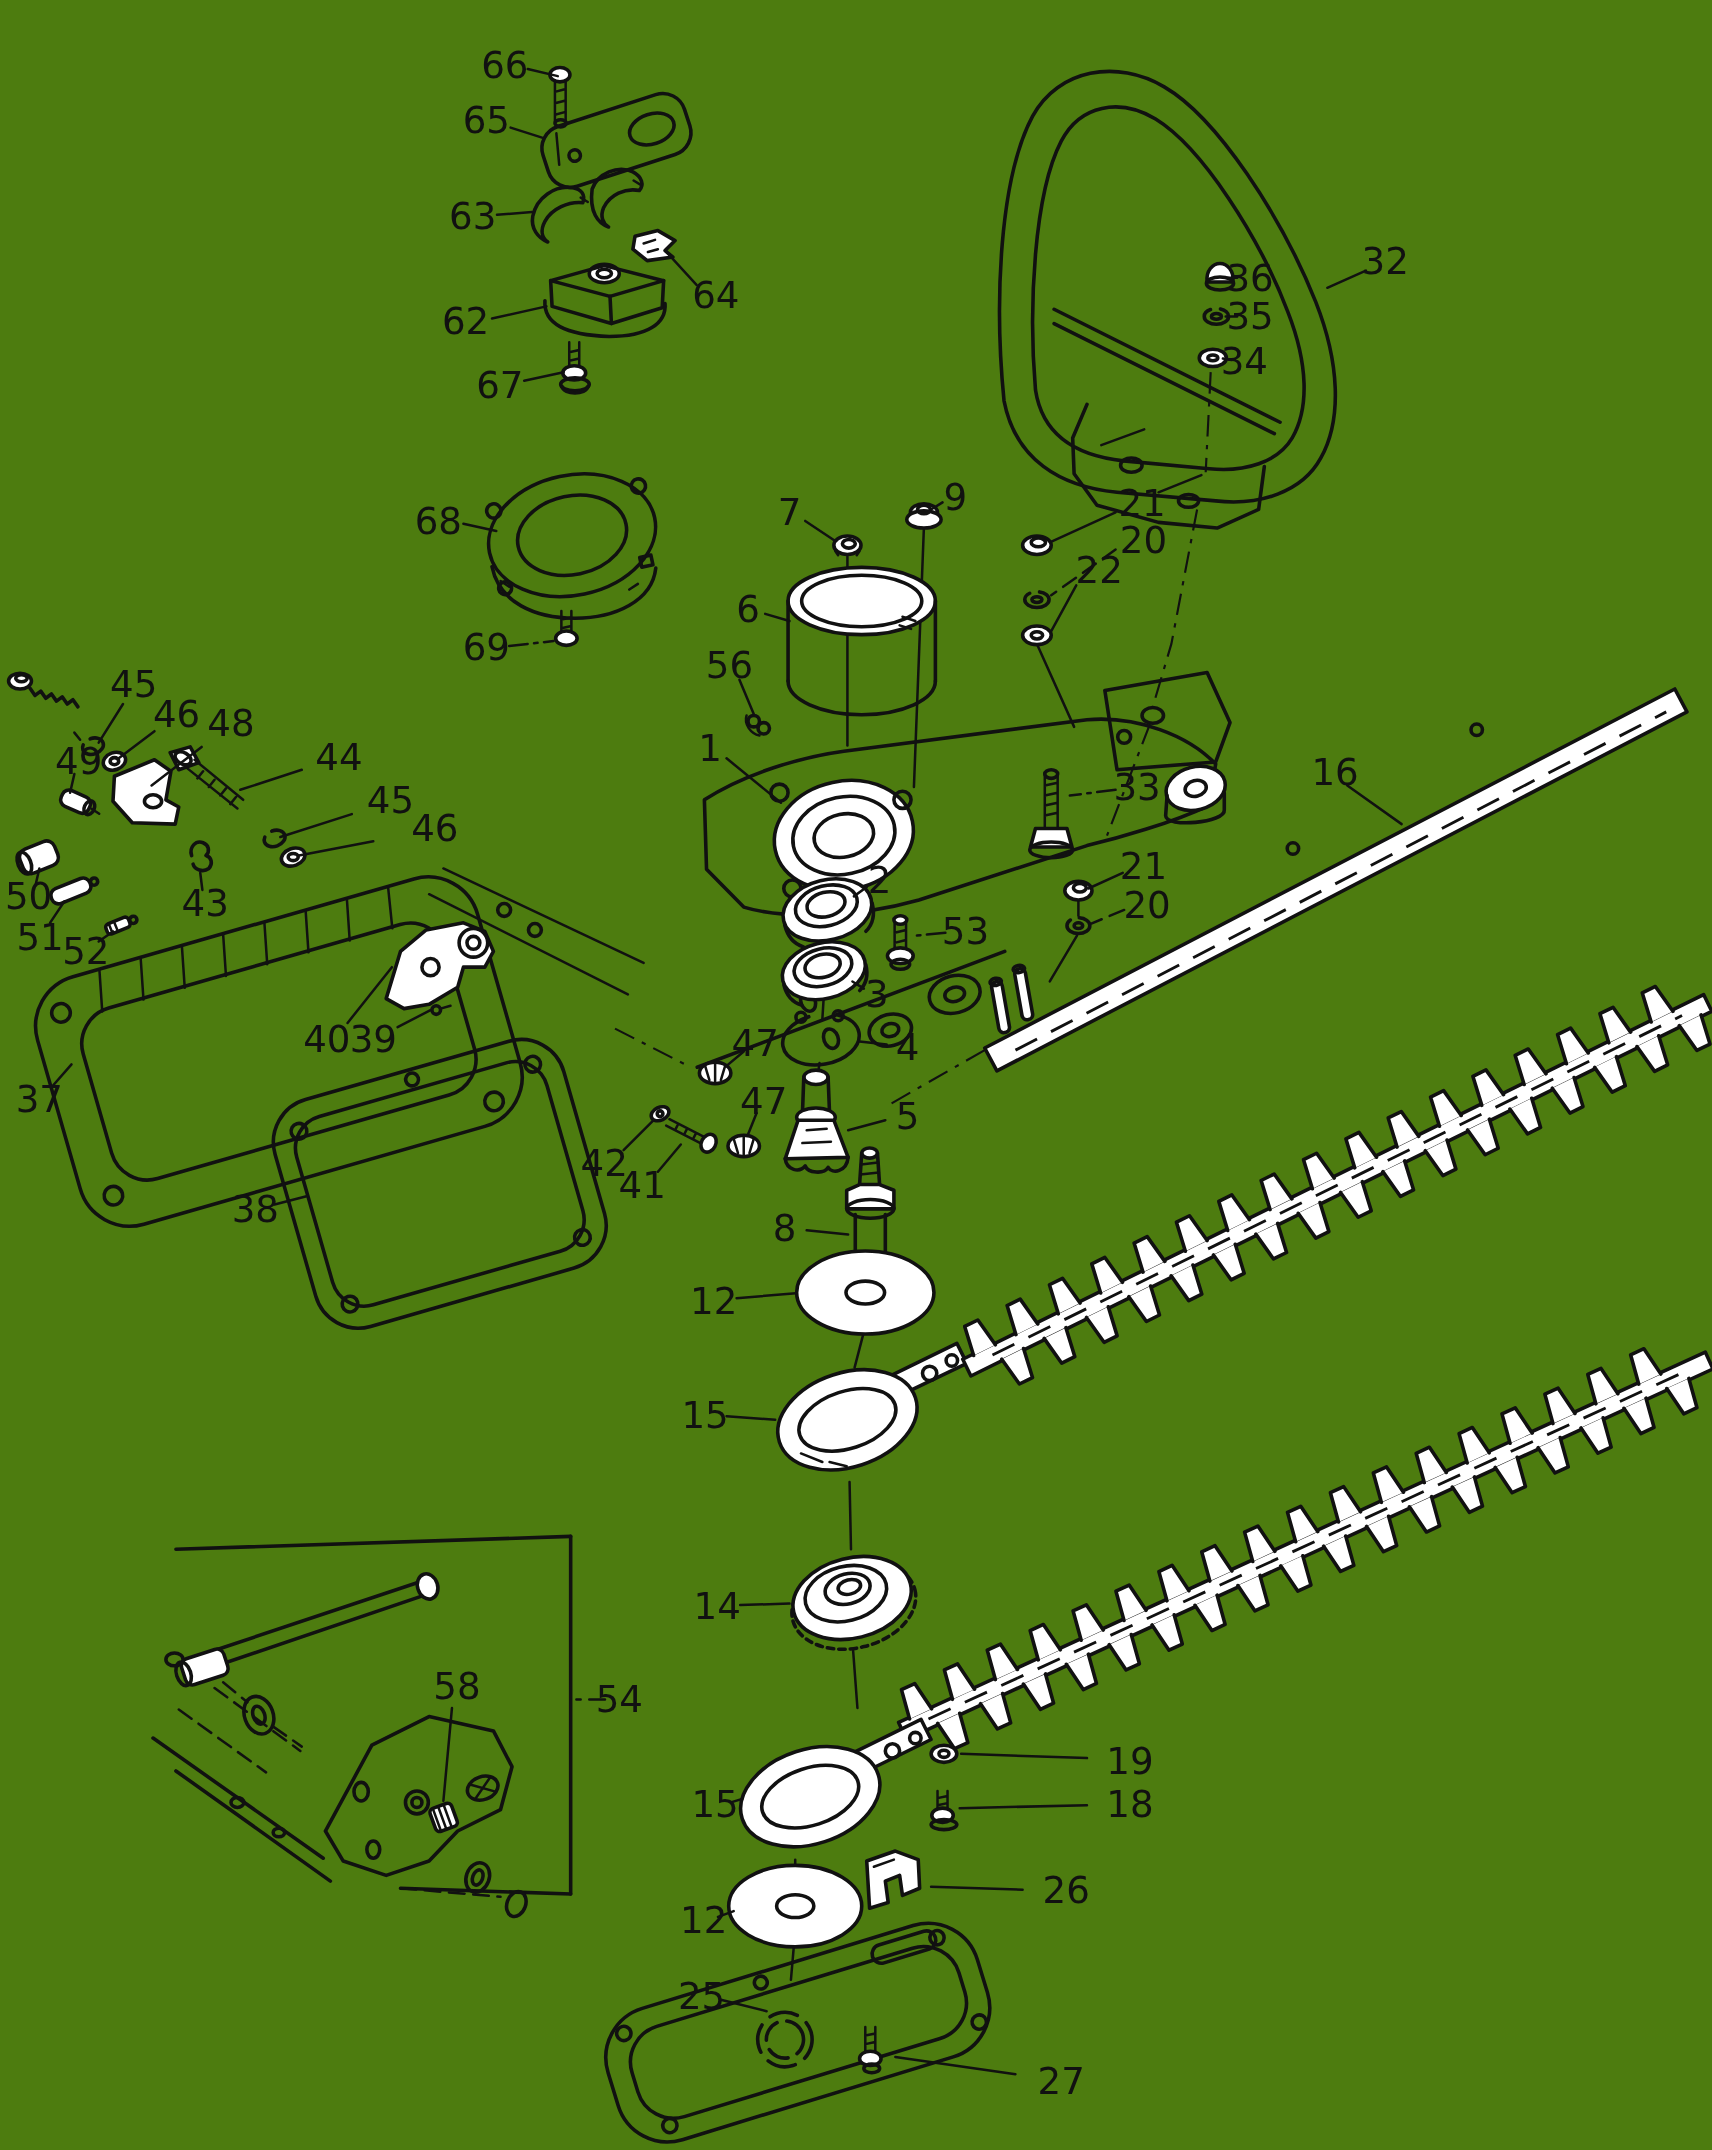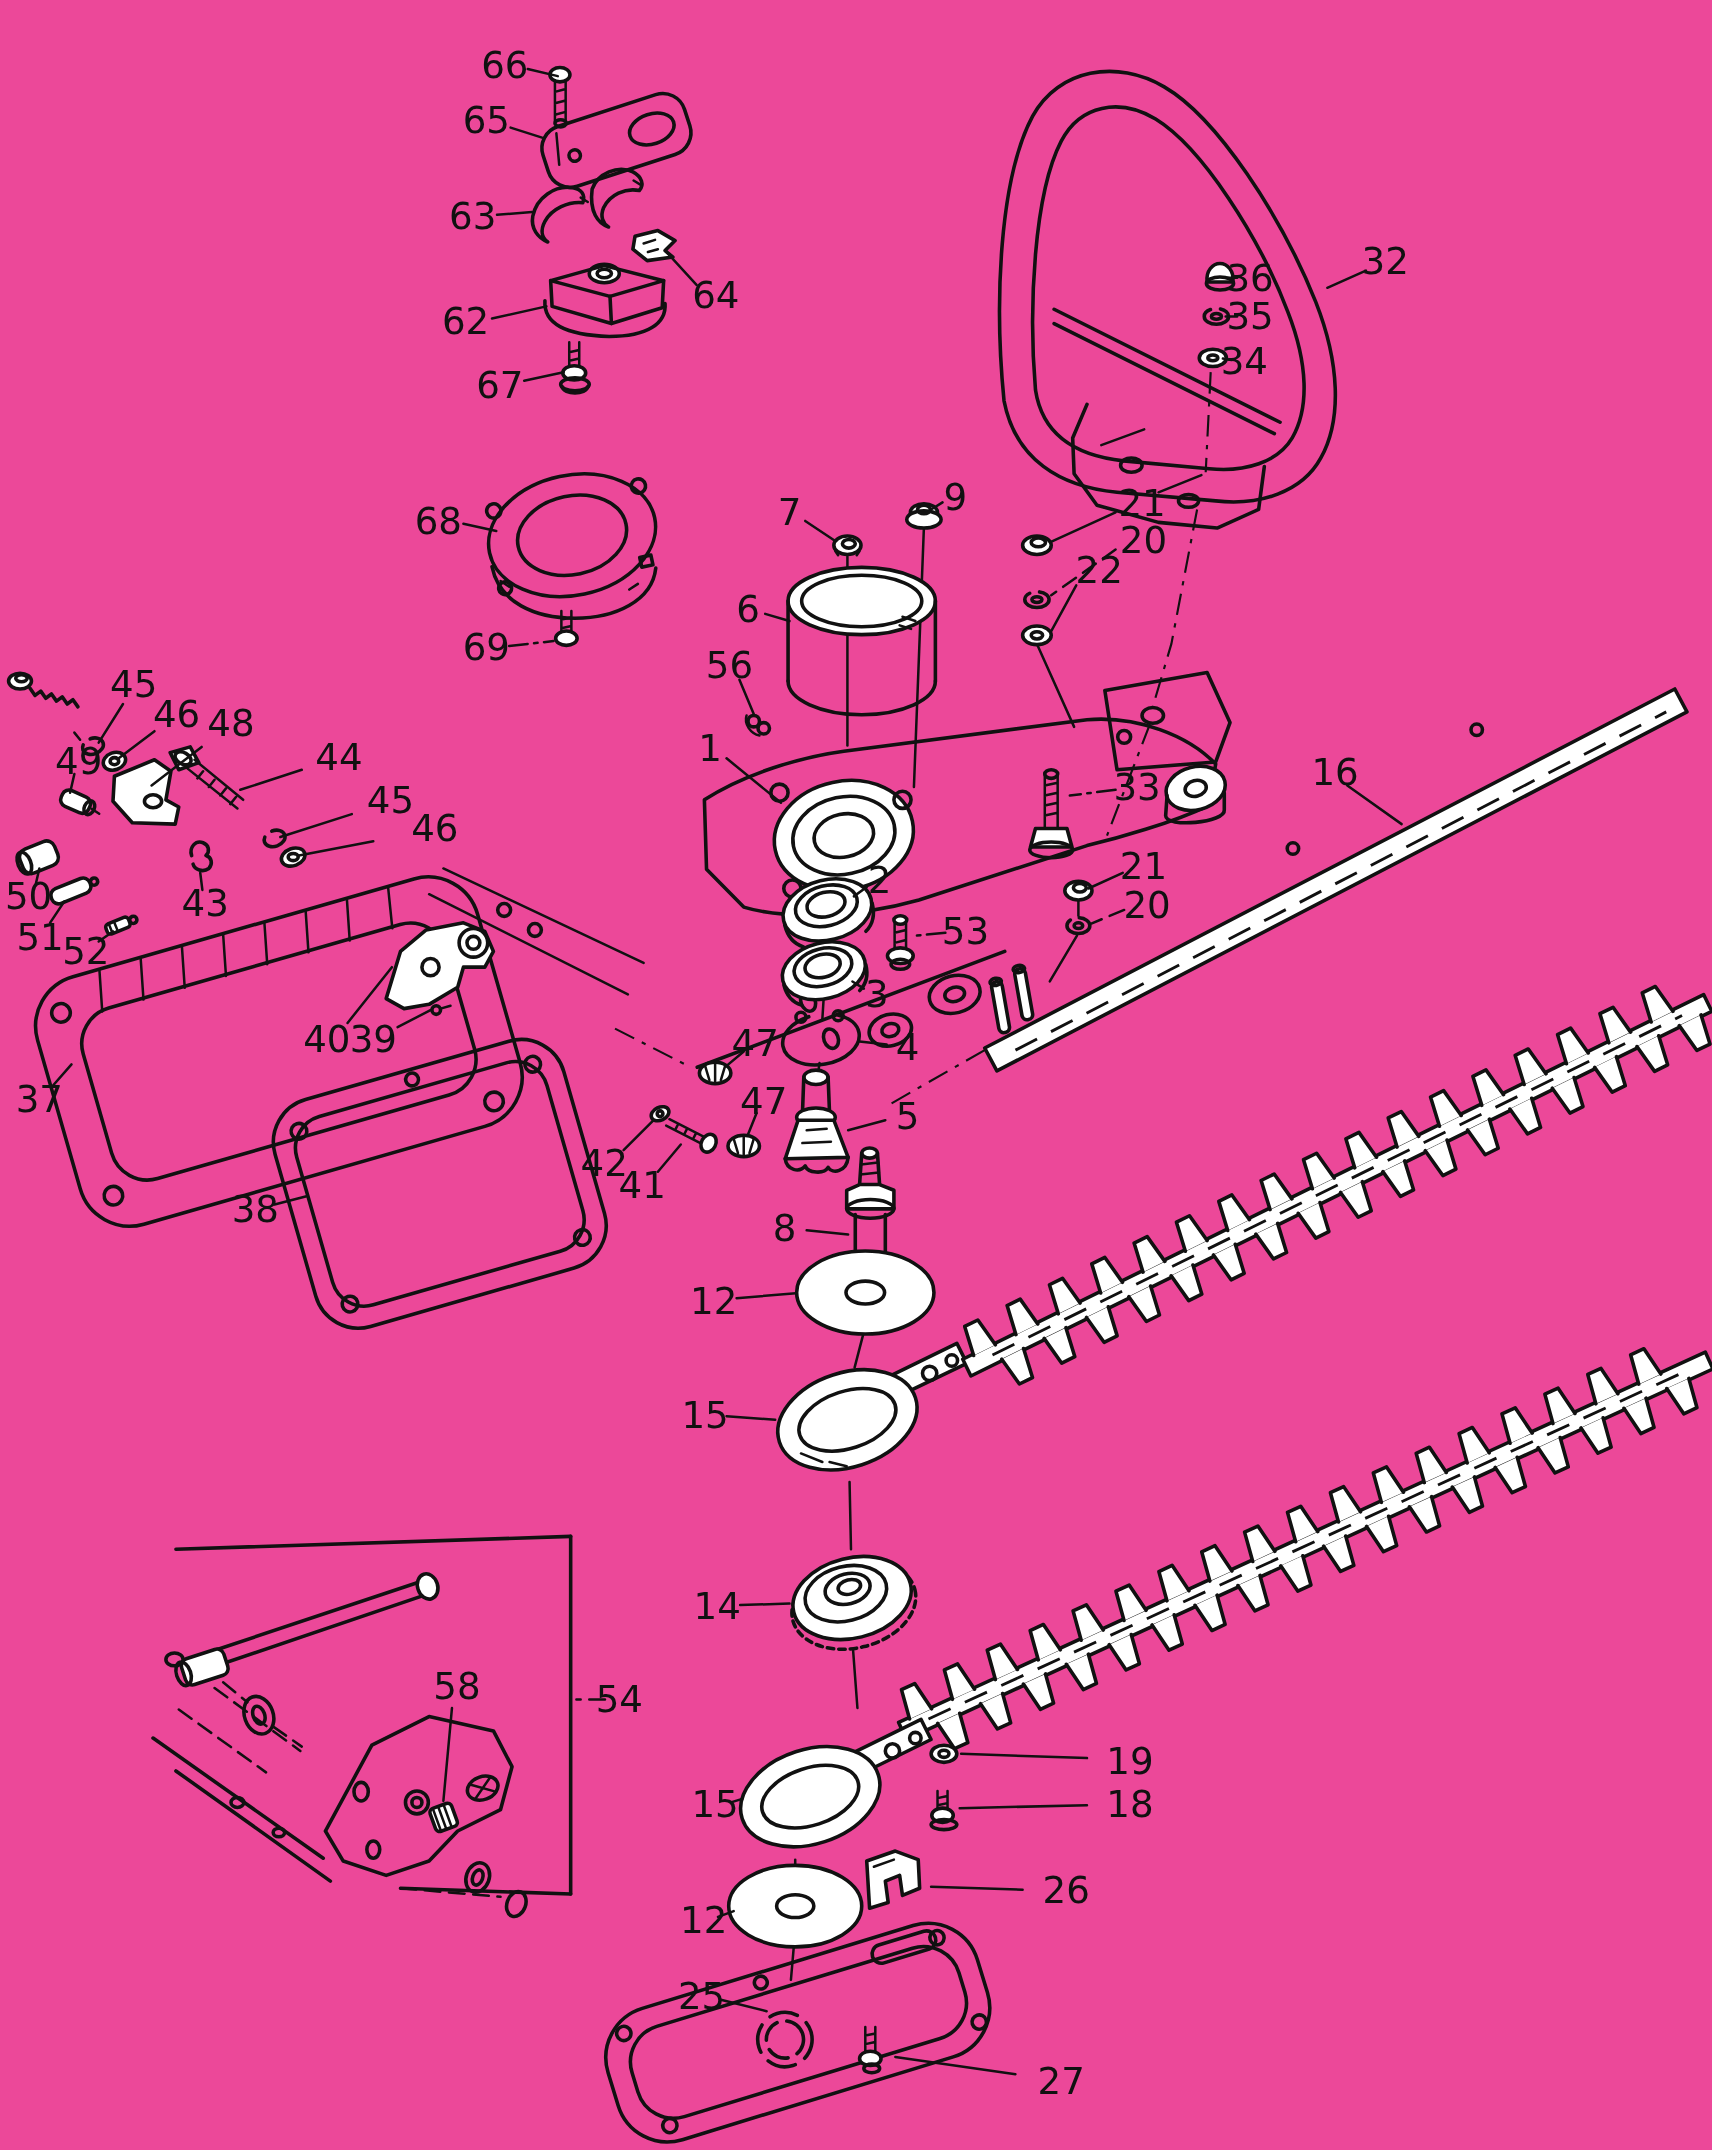--- a/index.html
+++ b/index.html
@@ -1,16 +1,16 @@
 <!DOCTYPE html>
 <html style="font-size:11.4px"><head>
 <meta charset="utf-8">
 <style>
   html,body{margin:0;padding:0;background:#ffffff;}
-  #page{position:relative;width:1712px;height:2151px;background:#ec4899;overflow:hidden;}
+  #page{position:relative;width:1712px;height:2151px;background:#4d7c0f;overflow:hidden;}
   svg{position:absolute;left:0;top:0;}
   .part{fill:none;stroke:#111;stroke-width:5;stroke-linecap:round;stroke-linejoin:round;}
   .part-f{fill:#fff;stroke:#111;stroke-width:5;stroke-linecap:round;stroke-linejoin:round;}
   .thin{fill:none;stroke:#111;stroke-width:3.5;stroke-linecap:round;}
   .leader{fill:none;stroke:#111;stroke-width:3.5;stroke-linecap:round;}
   .leader.dash{stroke-dasharray:22 12;}
   .leader.dashdot{stroke-dasharray:26 9 5 9;}
   .axis{fill:none;stroke:#111;stroke-width:3;stroke-dasharray:30 12 6 12;}
   .slotline{fill:none;stroke:#111;stroke-width:4;stroke-dasharray:34 22;}
   .callout{font-family:"DejaVu Sans",sans-serif;font-size:52px;font-weight:500;fill:#111;}

